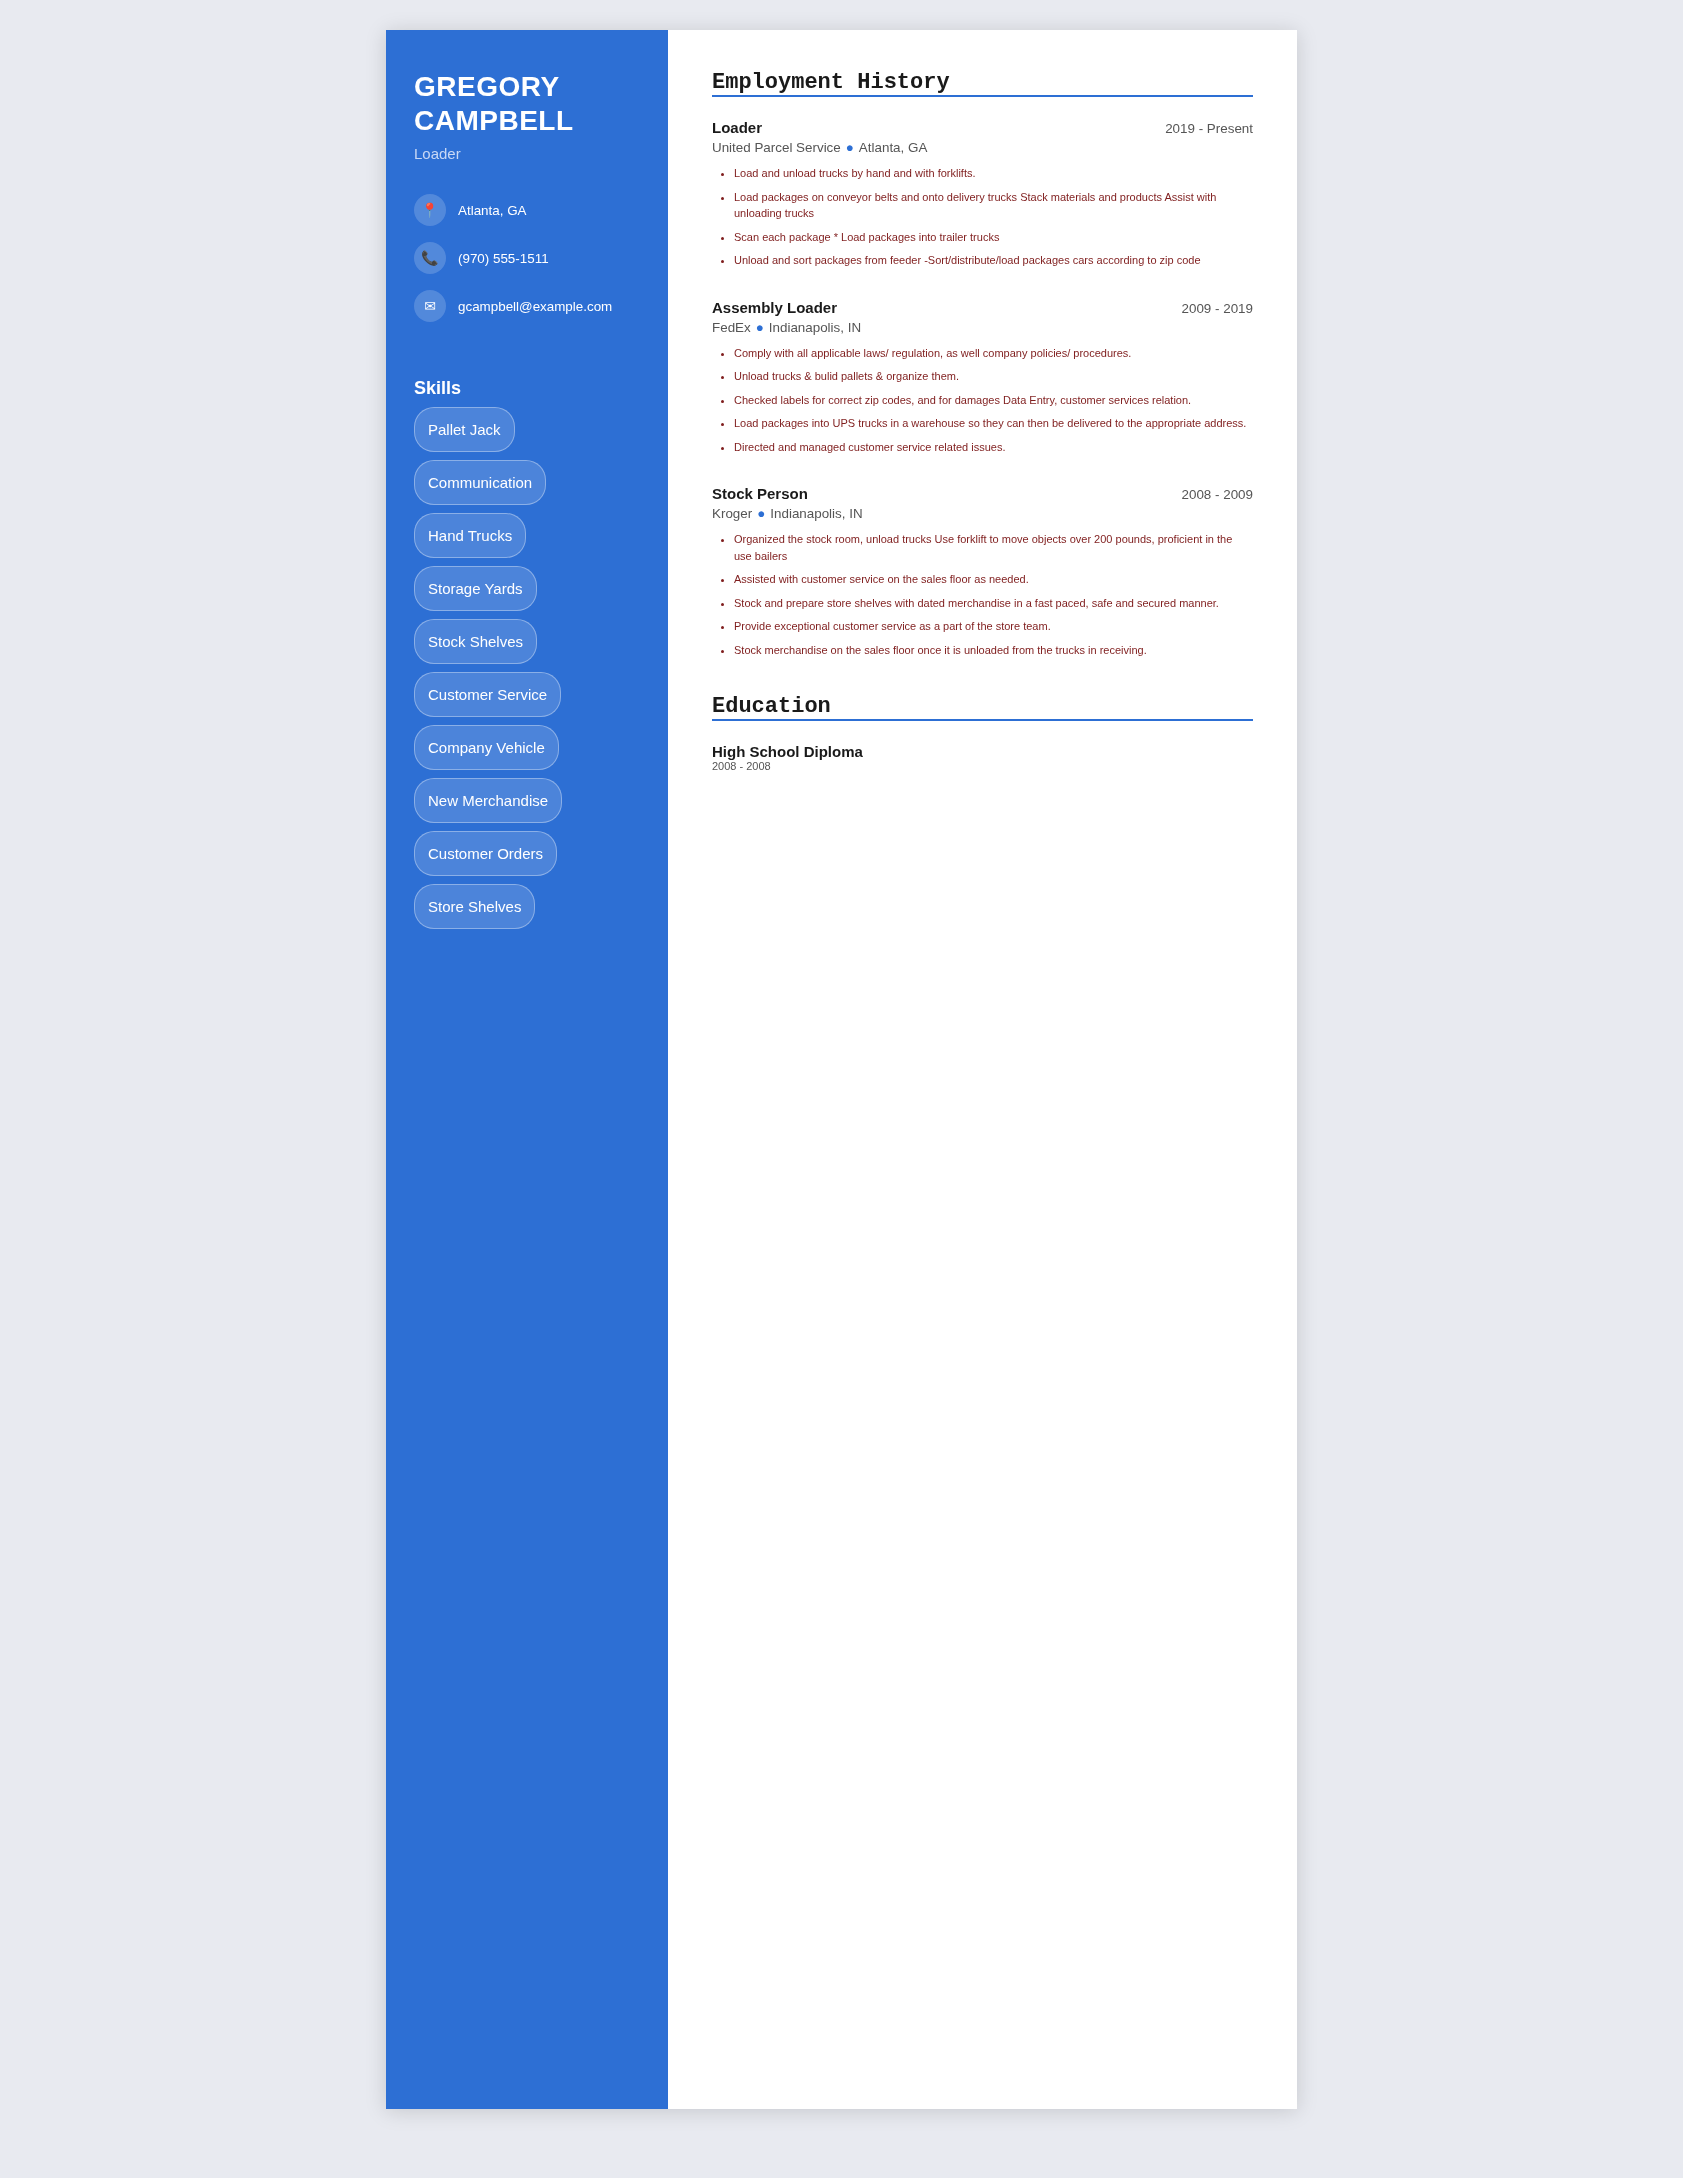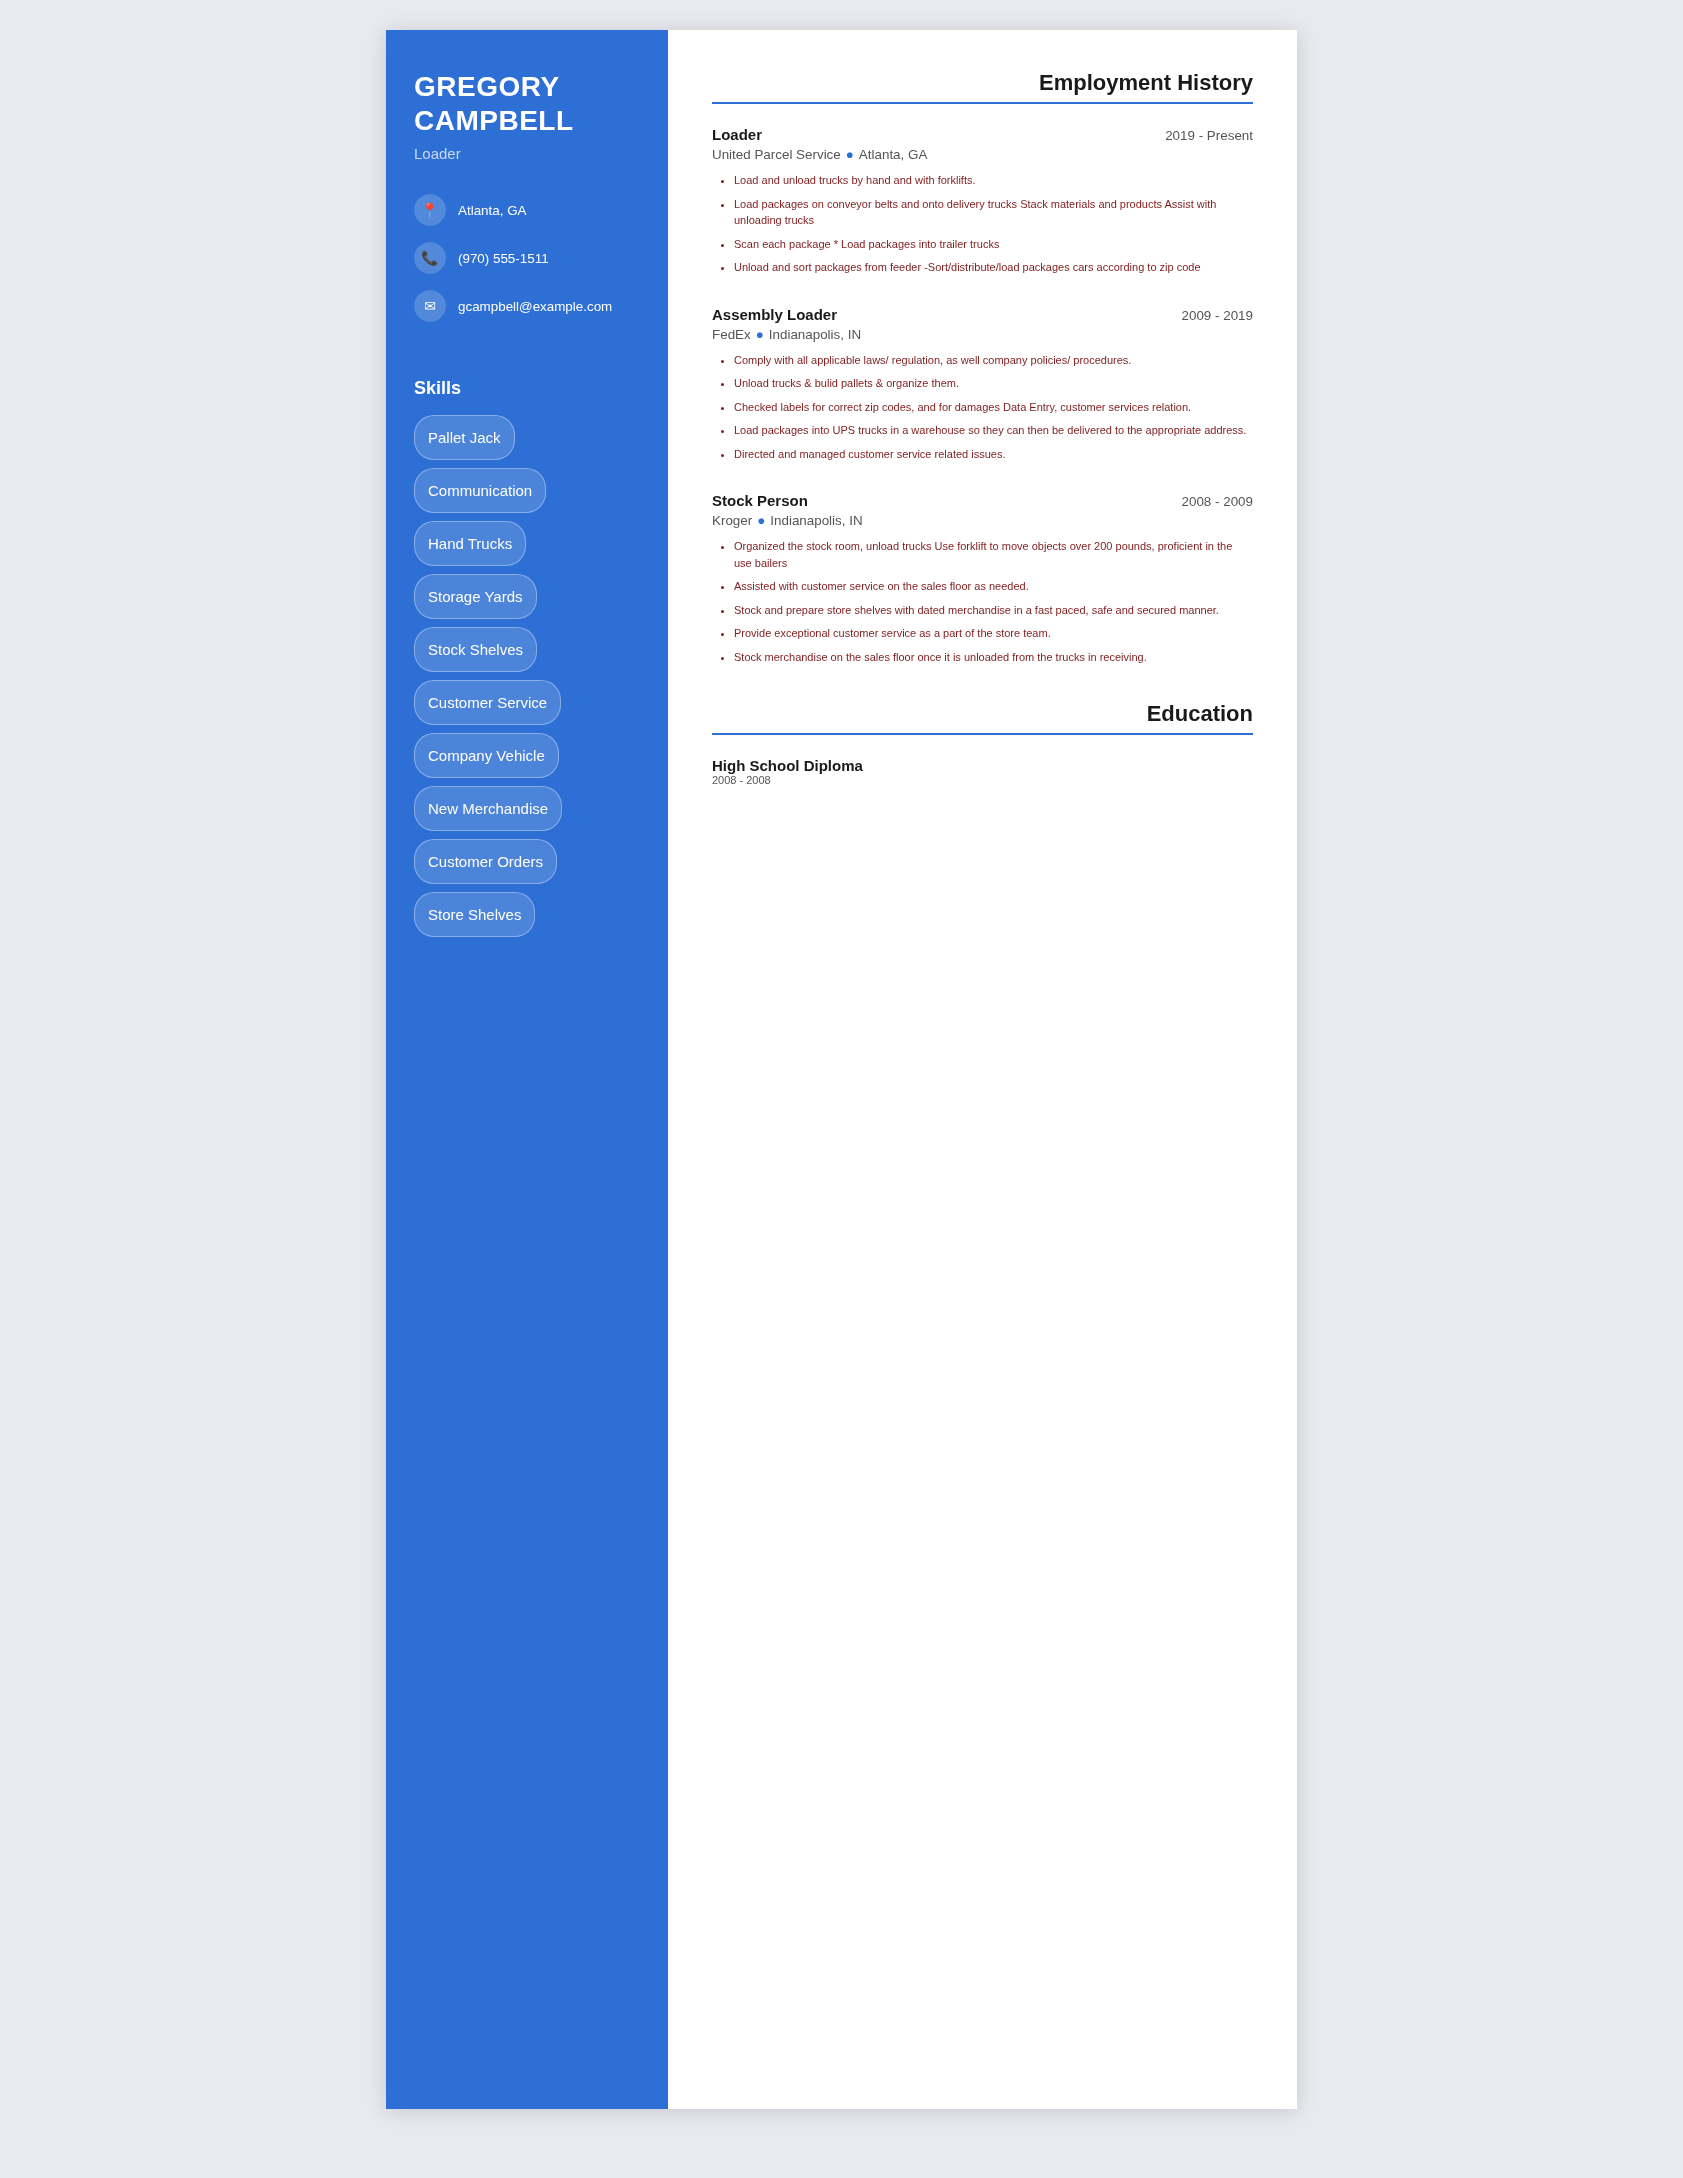--- a/index.html
+++ b/index.html
@@ -67,21 +67,21 @@
       flex-shrink: 0;
       font-size: 14px;
     }
     .skills-section {
       margin-top: 0;
     }
     .skills-heading {
       font-size: 18px;
       font-weight: bold;
       color: #fff;
-      margin-bottom: 16px;
+      margin-bottom: 8px;
       font-family: Arial, sans-serif;
     }
     .skills-list {
       display: flex;
       flex-wrap: wrap;
       gap: 8px;
     }
     .skill-tag {
       background: rgba(255,255,255,0.15);
       border: 1px solid rgba(255,255,255,0.35);
@@ -95,24 +95,22 @@
     .main-content {
       flex: 1;
       padding: 40px 44px 40px 44px;
       background: #fff;
     }
     .section-title {
       font-size: 22px;
       font-weight: bold;
       color: #1a1a1a;
       border-bottom: 2px solid #2d6fd4;
-      padding-bottom: 6px;
       margin-bottom: 22px;
-      font-family: Liberation Sans, sans-serif;
-      text-align: right;
+      font-family: Liberation Mono, monospace;
     }
     .job-block {
       margin-bottom: 30px;
     }
     .job-header {
       display: flex;
       justify-content: space-between;
       align-items: baseline;
       margin-bottom: 4px;
     }

